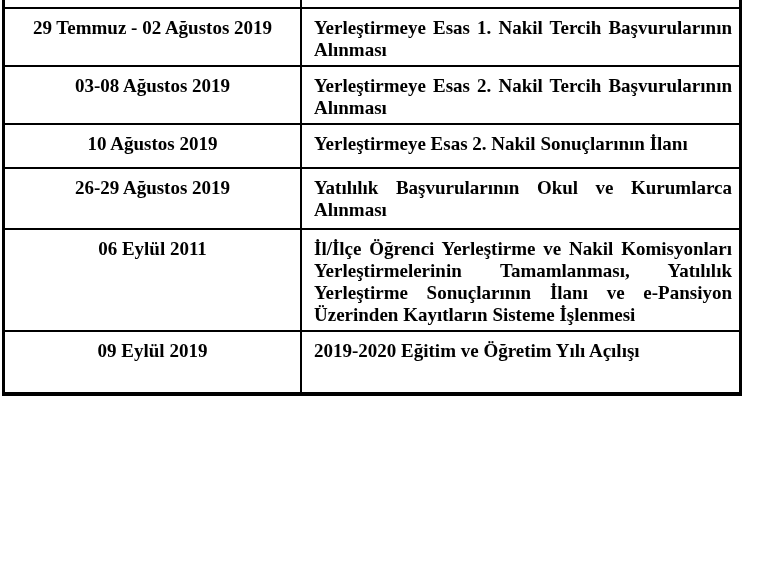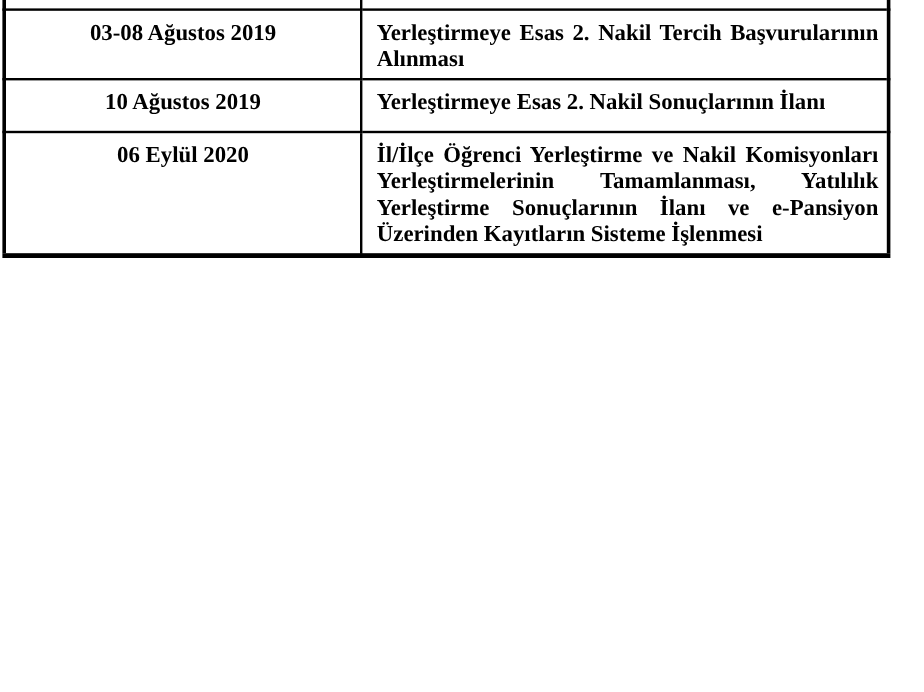--- a/index.html
+++ b/index.html
@@ -56,27 +56,39 @@
 </head>
 <body>
 
 <div class="viewport">
   <table class="schedule">
     <tbody>
       <tr class="r0">
         <td class="date-cell"></td>
         <td class="desc-cell"></td>
       </tr>
+      <tr class="r1">
+        <td class="date-cell">29 Temmuz - 02 Ağustos 2019</td>
+        <td class="desc-cell">Yerleştirmeye Esas 1. Nakil Tercih Başvurularının Alınması</td>
+      </tr>
       <tr class="r3">
         <td class="date-cell">03-08 Ağustos 2019</td>
         <td class="desc-cell">Yerleştirmeye Esas 2. Nakil Tercih Başvurularının Alınması</td>
       </tr>
       <tr class="r4">
         <td class="date-cell">10 Ağustos 2019</td>
         <td class="desc-cell">Yerleştirmeye Esas 2. Nakil Sonuçlarının İlanı</td>
       </tr>
+      <tr class="r6">
+        <td class="date-cell">26-29 Ağustos 2019</td>
+        <td class="desc-cell">Yatılılık Başvurularının Okul ve Kurumlarca Alınması</td>
+      </tr>
       <tr class="r7">
-        <td class="date-cell">06 Eylül 2020</td>
+        <td class="date-cell">06 Eylül 2011</td>
         <td class="desc-cell">İl/İlçe Öğrenci Yerleştirme ve Nakil Komisyonları Yerleştirmelerinin Tamamlanması, Yatılılık Yerleştirme Sonuçlarının İlanı ve e-Pansiyon Üzerinden Kayıtların Sisteme İşlenmesi</td>
+      </tr>
+      <tr class="r8">
+        <td class="date-cell">09 Eylül 2019</td>
+        <td class="desc-cell">2019-2020 Eğitim ve Öğretim Yılı Açılışı</td>
       </tr>
     </tbody>
   </table>
 </div>
 
 </body></html>

